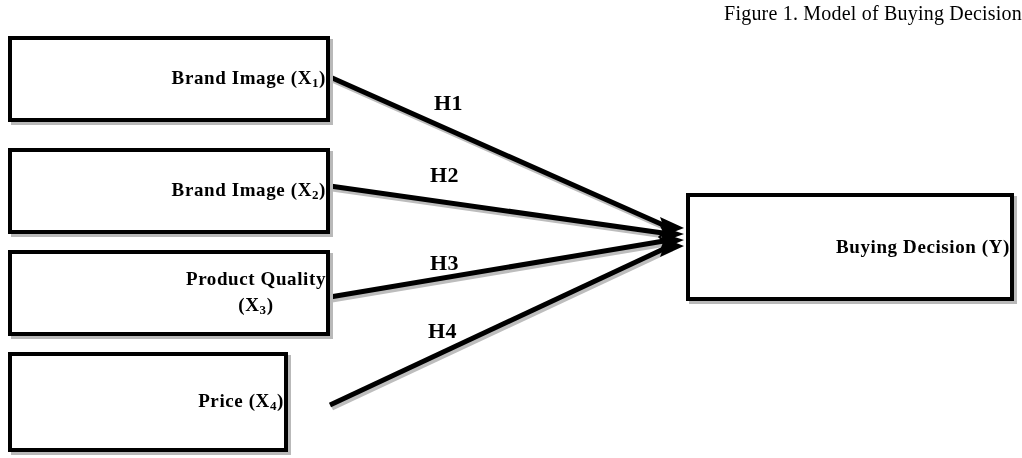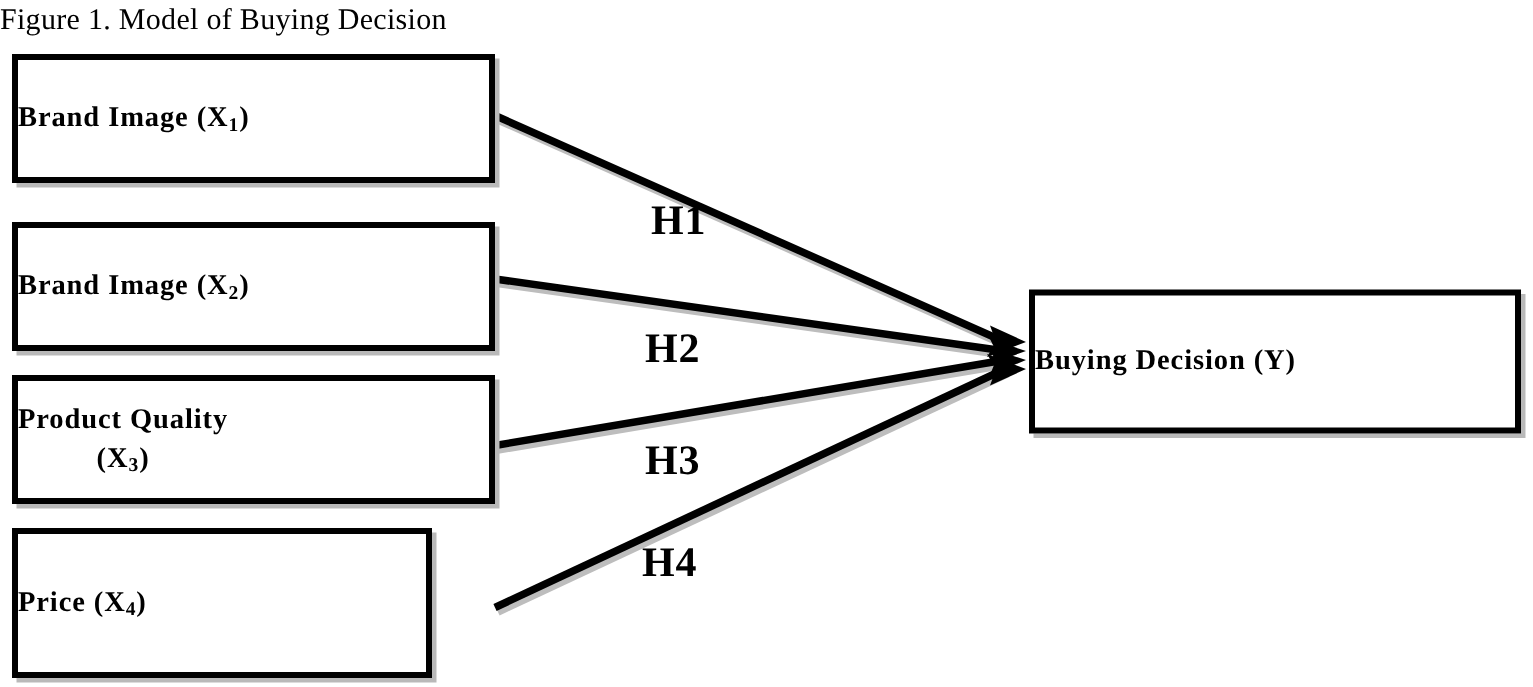--- a/index.html
+++ b/index.html
@@ -17,38 +17,38 @@
     height: 458px;
     background: #ffffff;
     overflow: hidden;
   }
   
   #figure-title {
     position: absolute;
     left: 0;
     top: 0px;
     width: 1022px;
-    text-align: left;
+    text-align: right;
     font-family: "Liberation Serif", "DejaVu Serif", serif;
     font-size: 20px;
     font-weight: 400;
     line-height: 26px;
     letter-spacing: 0.2px;
     white-space: nowrap;
   }
   
   .node-box {
     position: absolute;
     box-sizing: border-box;
     background: #ffffff;
     border: 4px solid #000000;
     box-shadow: 3px 3px 0 0 #b9b9b9;
     display: flex;
     align-items: center;
-    justify-content: flex-start;
+    justify-content: flex-end;
     text-align: center;
   }
   .node-label {
     font-family: "Liberation Serif", "DejaVu Serif", serif;
     font-size: 19px;
     font-weight: 700;
     line-height: 26px;
     letter-spacing: 0.6px;
     white-space: pre-line;
   }
@@ -56,21 +56,21 @@
     font-size: 13px;
     font-weight: 700;
     vertical-align: baseline;
     position: relative;
     top: 3px;
   }
   #box-brand-image   { left: 8px;  top: 36px;  width: 322px; height: 86px; }
   #box-brand-trust   { left: 8px;  top: 148px; width: 322px; height: 86px; }
   #box-product-quality { left: 8px; top: 250px; width: 322px; height: 86px; }
   #box-price         { left: 8px;  top: 352px; width: 280px; height: 100px; }
-  #box-buying-decision { left: 686px; top: 193px; width: 328px; height: 96px; }
+  #box-buying-decision { left: 686px; top: 193px; width: 328px; height: 108px; }
   #box-buying-decision .node-label { font-size: 19px; }
 
   
   #arrow-layer {
     position: absolute;
     left: 0;
     top: 0;
     width: 1022px;
     height: 458px;
     pointer-events: none;
@@ -84,29 +84,28 @@
     stroke: #bdbdbd;
     stroke-width: 5;
     fill: none;
   }
   .arrow-head { fill: #000000; }
 
   
   .hyp-label {
     position: absolute;
     font-family: "Liberation Serif", "DejaVu Serif", serif;
-    font-size: 28px;
+    font-size: 22px;
     font-weight: 700;
     letter-spacing: 0.5px;
     line-height: 22px;
     white-space: nowrap;
-    margin-top: 45px;
   }
   #hyp-h1 { left: 434px; top: 92px; }
-  #hyp-h2 { left: 430px; top: 177px; }
+  #hyp-h2 { left: 430px; top: 164px; }
   #hyp-h3 { left: 430px; top: 252px; }
   #hyp-h4 { left: 428px; top: 320px; }
 </style>
 </head>
 <body>
 
 <div id="canvas">
 
   <div id="figure-title">Figure 1. Model of Buying Decision</div>
 

